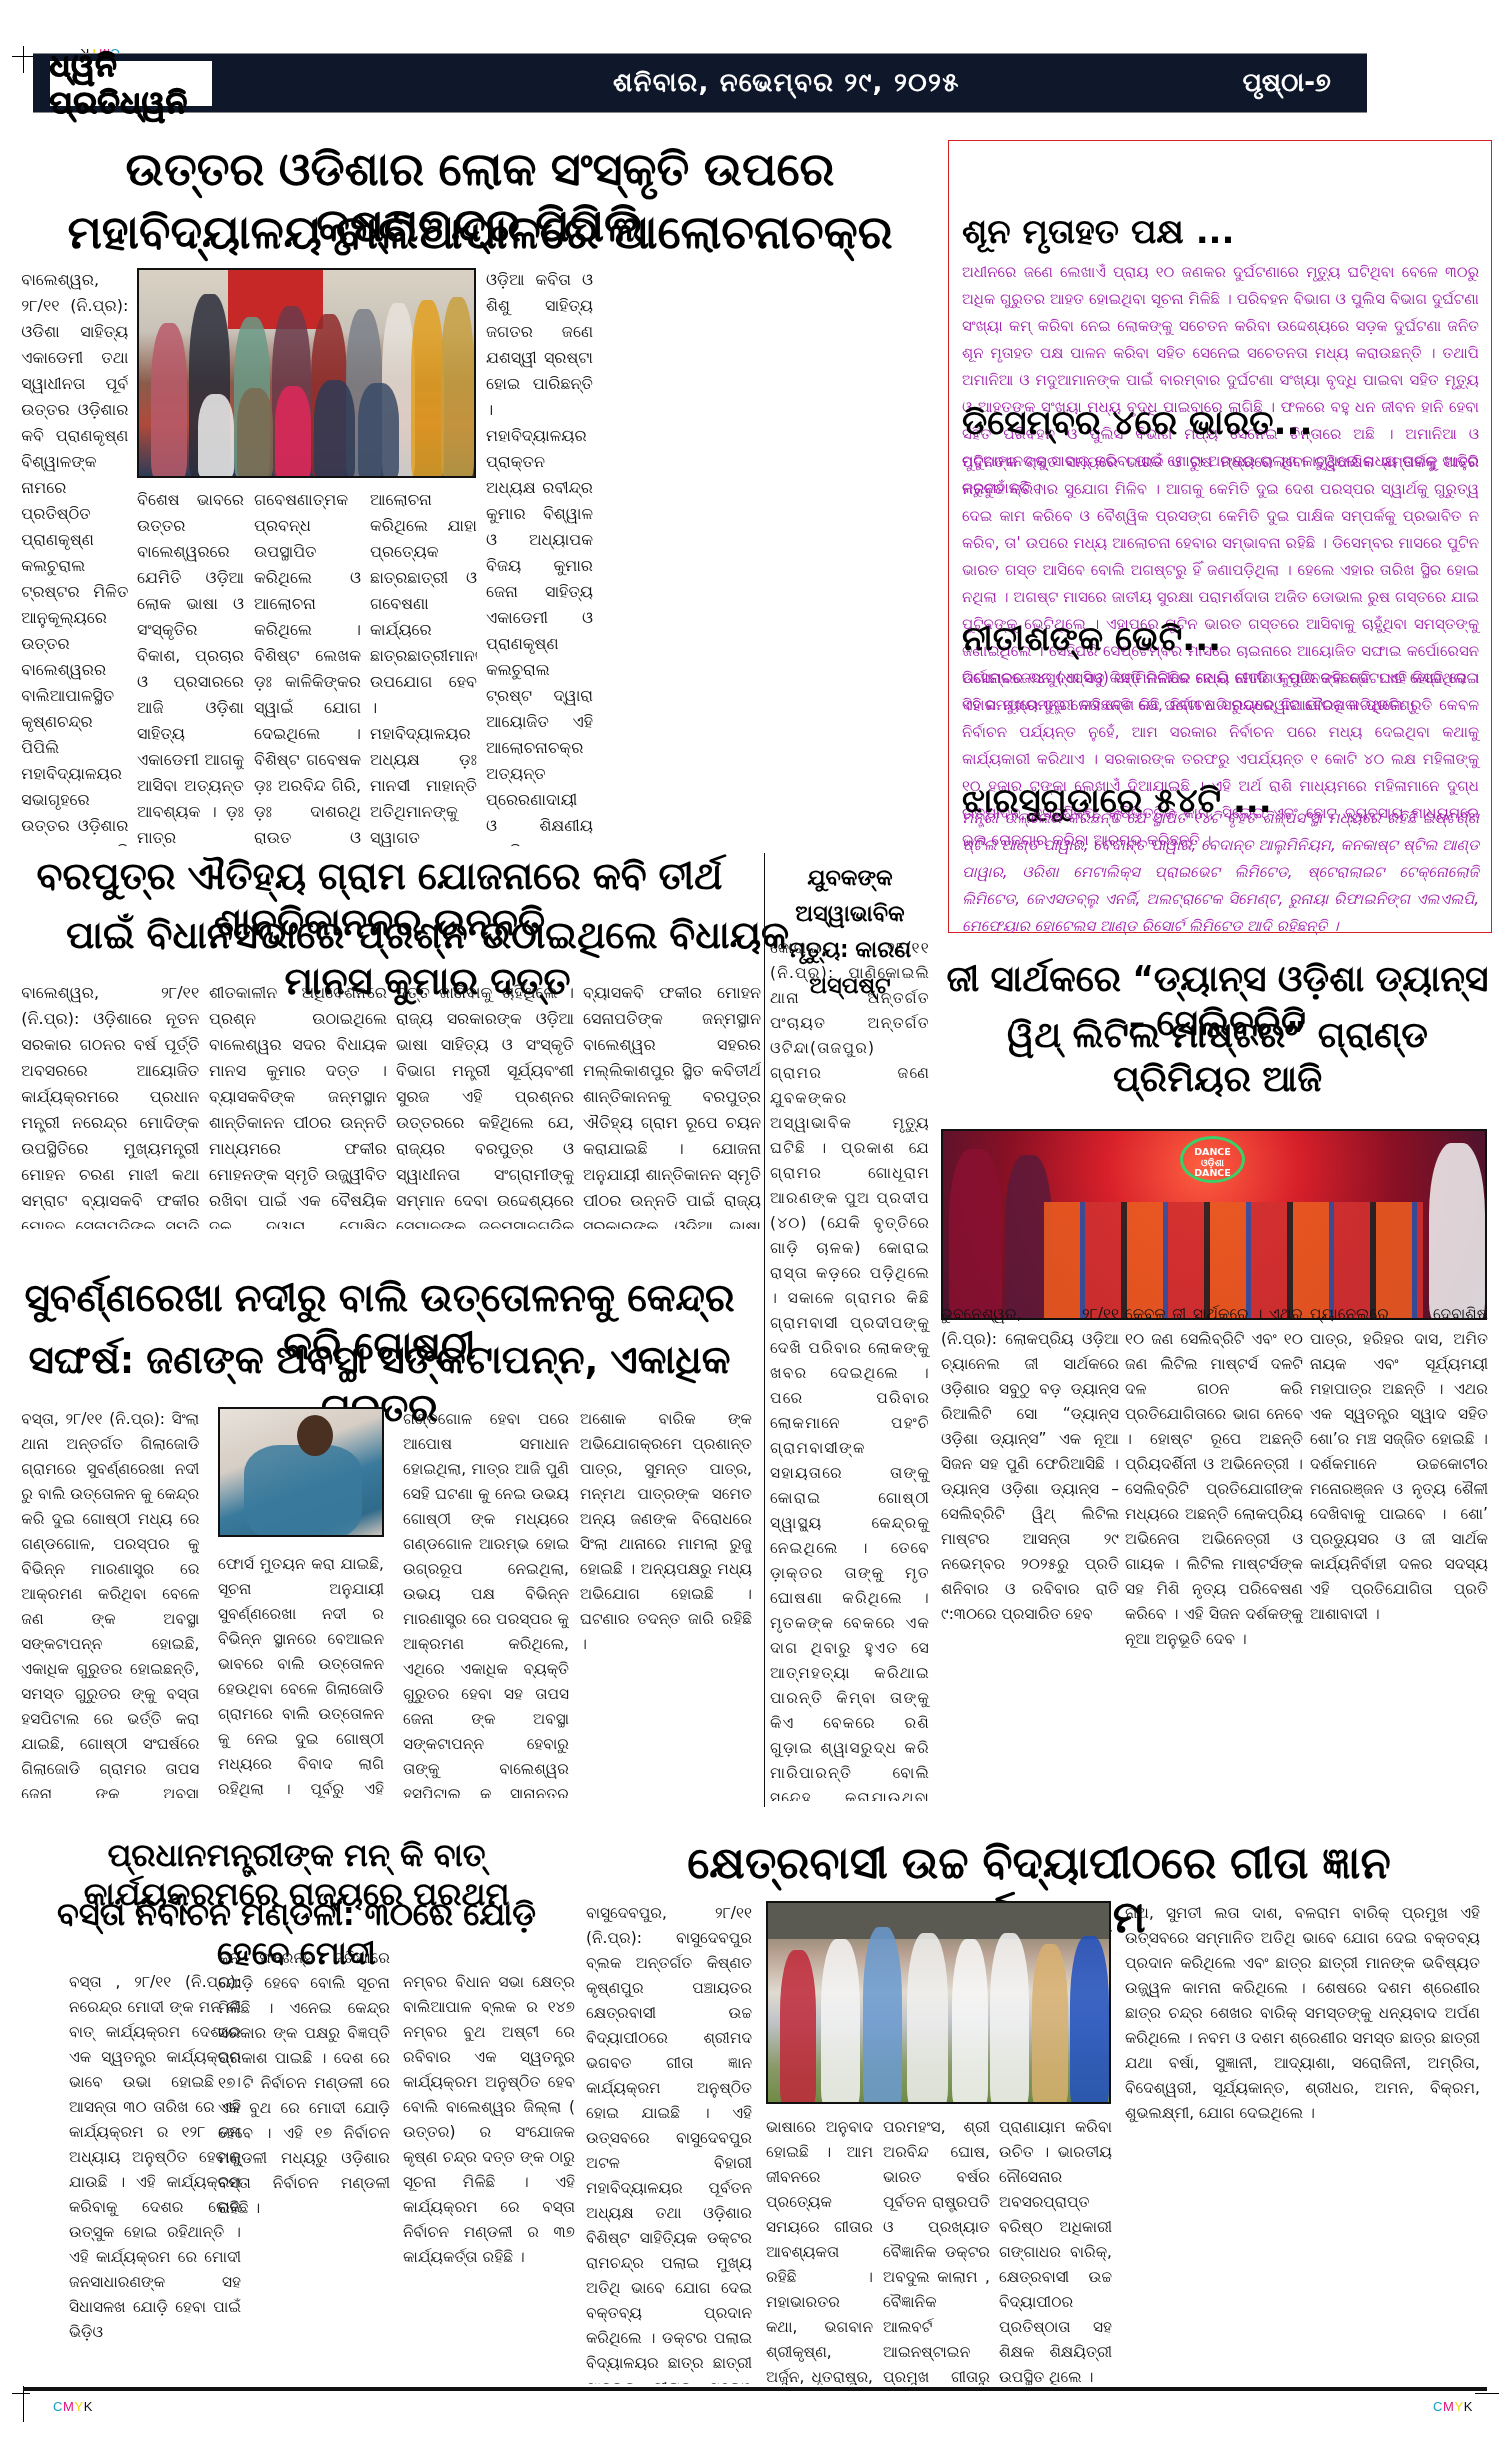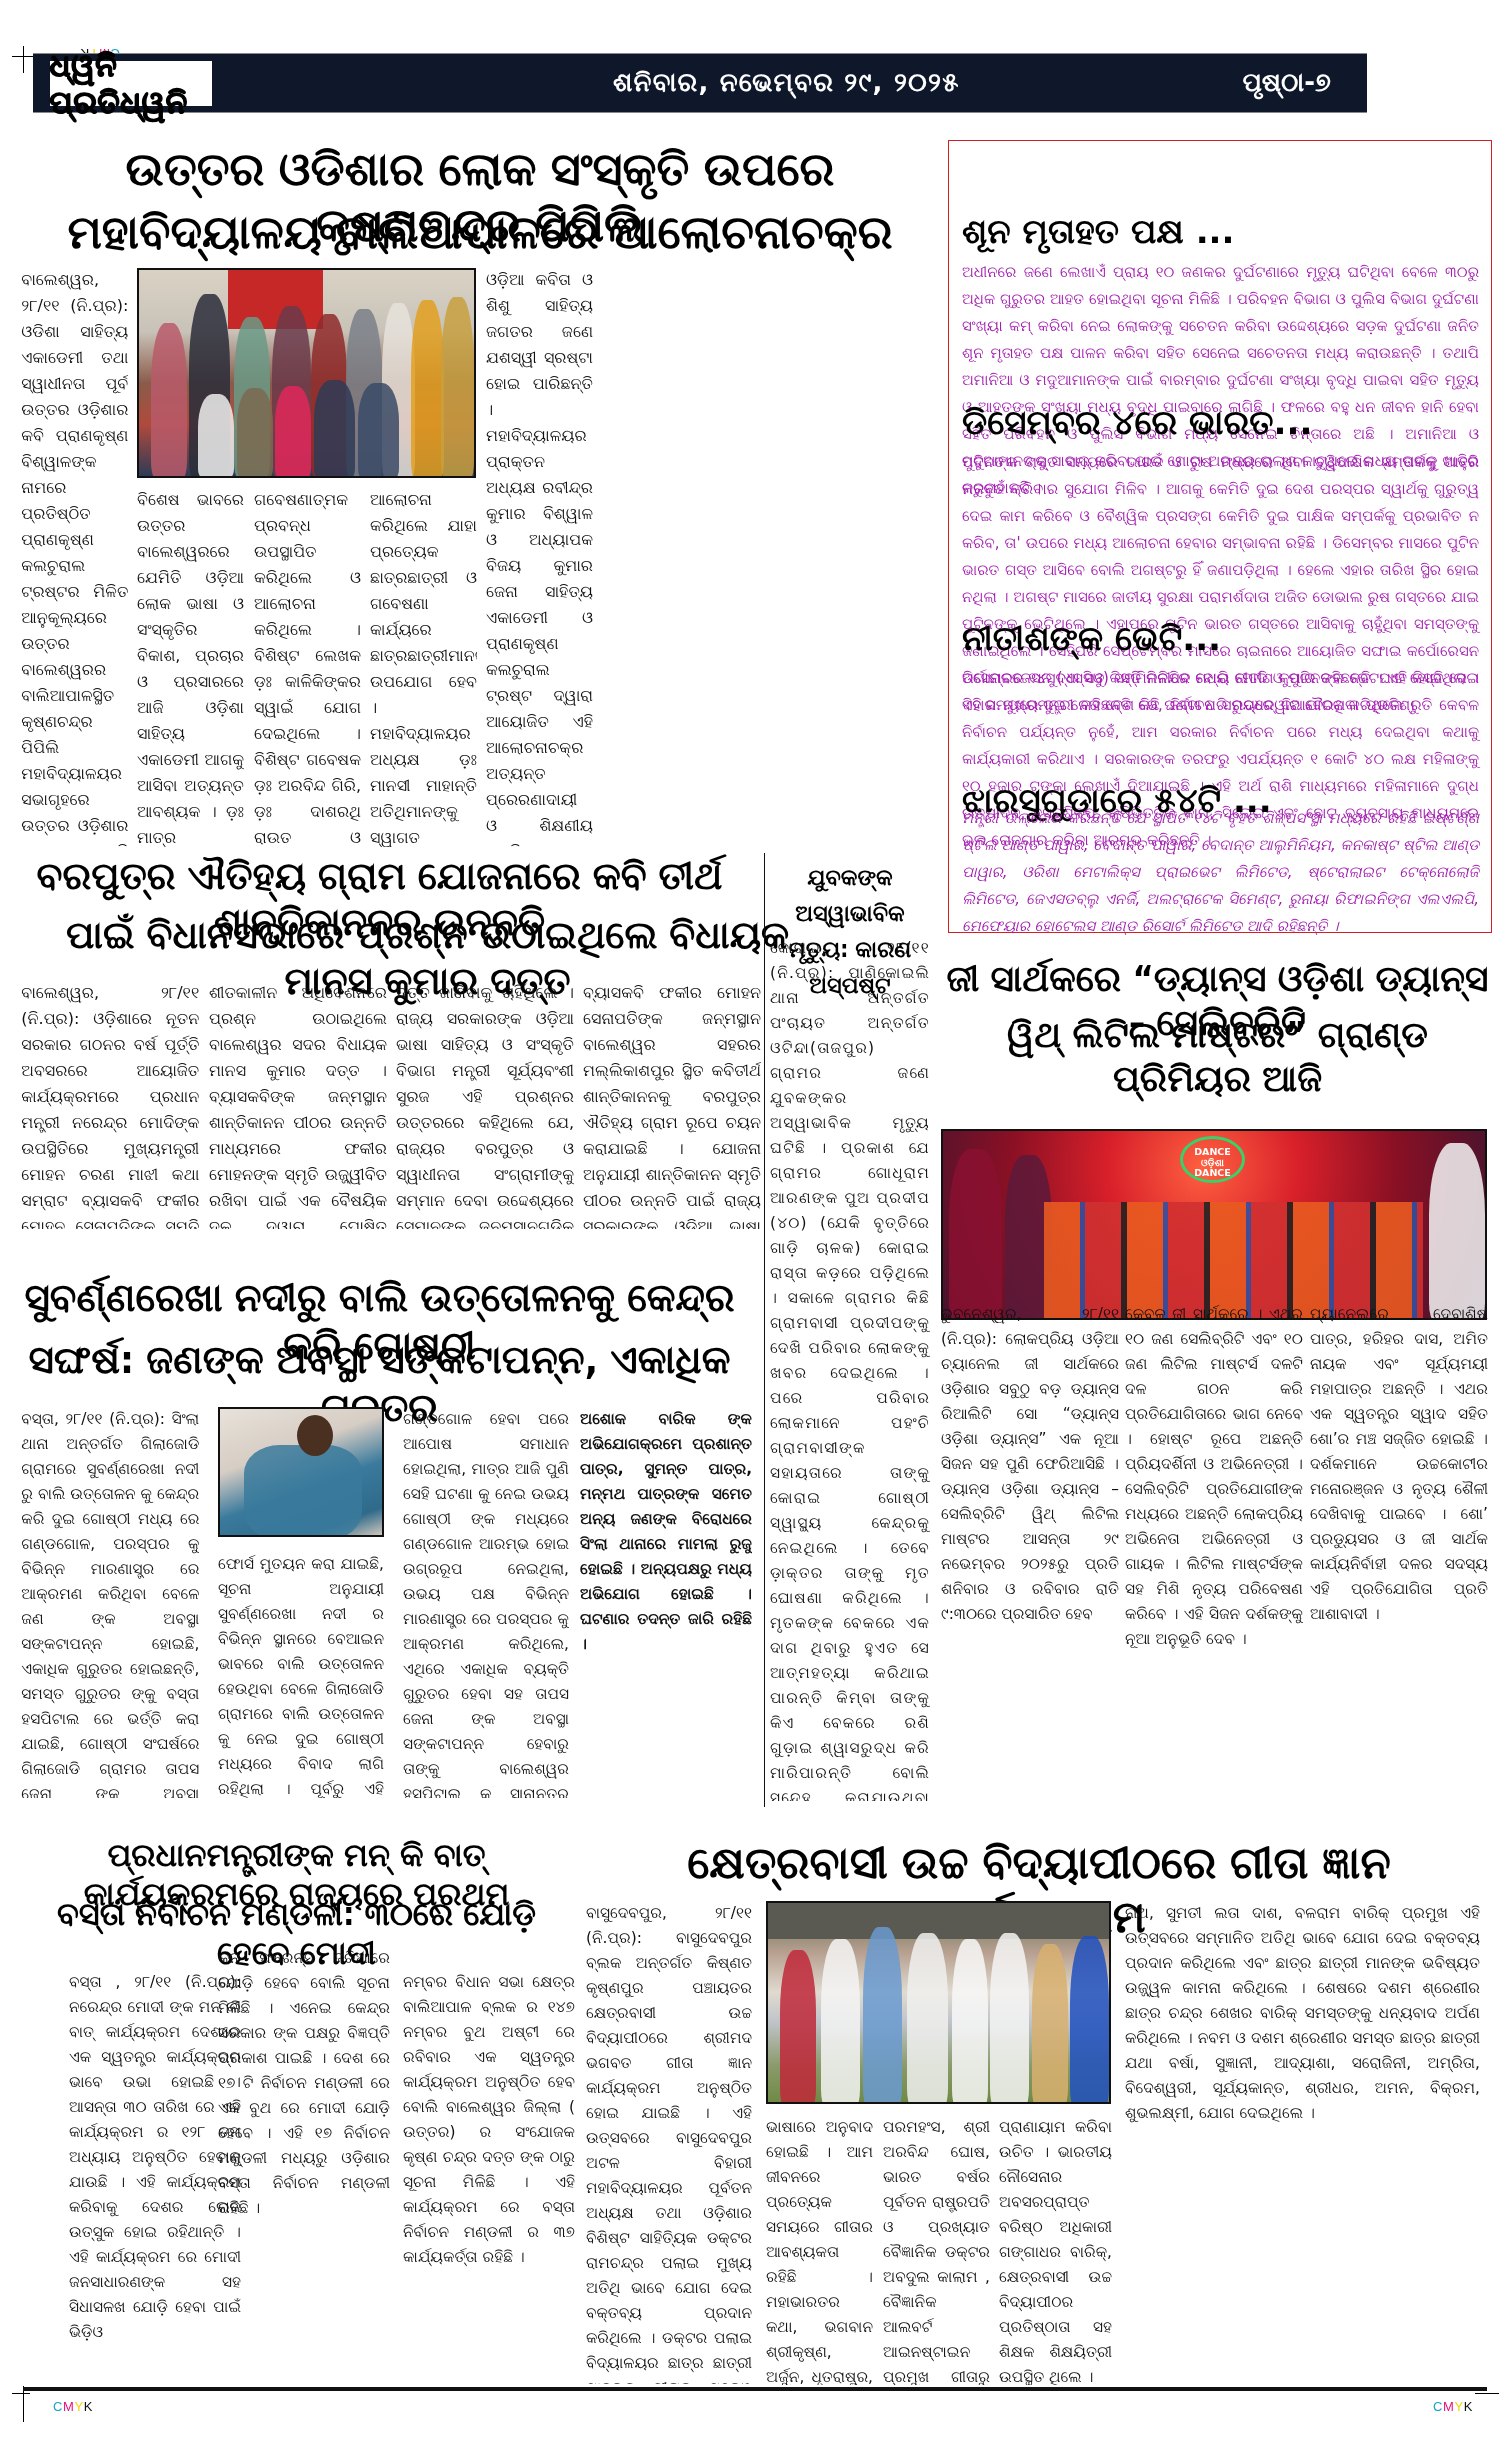--- a/index.html
+++ b/index.html
@@ -138,21 +138,21 @@
 
 <div class="hl hl-xl" style="left:12px;top:1274px;width:735px;font-size:39px;">ସୁବର୍ଣ୍ଣରେଖା ନଦୀରୁ ବାଲି ଉତ୍ତୋଳନକୁ କେନ୍ଦ୍ର କରି ଗୋଷ୍ଠୀ</div>
 <div class="hl hl-xl" style="left:12px;top:1336px;width:735px;font-size:39px;">ସଙ୍ଘର୍ଷ: ଜଣଙ୍କ ଅବସ୍ଥା ସଙ୍କଟାପନ୍ନ, ଏକାଧିକ ଗୁରୁତର</div>
 <div class="col col-s" style="left:21.3px;top:1407px;width:178px;height:391px;">ବସ୍ତା, ୨୮/୧୧ (ନି.ପ୍ର): ସିଂଲା ଥାନା ଅନ୍ତର୍ଗତ ଗିଲାଜୋଡି ଗ୍ରାମରେ ସୁବର୍ଣ୍ଣରେଖା ନଦୀ ରୁ ବାଲି ଉତ୍ତୋଳନ କୁ କେନ୍ଦ୍ର କରି ଦୁଇ ଗୋଷ୍ଠୀ ମଧ୍ୟ ରେ ଗଣ୍ଡଗୋଳ, ପରସ୍ପର କୁ ବିଭିନ୍ନ ମାରଣାସ୍ତ୍ର ରେ ଆକ୍ରମଣ କରିଥିବା ବେଳେ ଜଣ ଙ୍କ ଅବସ୍ଥା ସଙ୍କଟାପନ୍ନ ହୋଇଛି, ଏକାଧିକ ଗୁରୁତର ହୋଇଛନ୍ତି, ସମସ୍ତ ଗୁରୁତର ଙ୍କୁ ବସ୍ତା ହସପିଟାଲ ରେ ଭର୍ତ୍ତି କରା ଯାଇଛି, ଗୋଷ୍ଠୀ ସଂଘର୍ଷରେ ଗିଲାଜୋଡି ଗ୍ରାମର ତାପସ ଜେନା ଙ୍କ ଅବସ୍ଥା ସଙ୍କଟାପନ୍ନ ହେବାରୁ ତାଙ୍କୁ ବାଲେଶ୍ୱର ମୁଖ୍ୟ ଚିକିତ୍ସାଳୟ କୁ ସ୍ଥାନାନ୍ତର କରାଯାଇଛି, ଘଟଣା ସ୍ଥଳରେ ଉତ୍ତେଜନା ପ୍ରଶମ ପାଇଁ ପୁଲିସ ଫୋର୍ସ ମୁତୟନ କରାଯାଇଛି ।</div>
 <div class="photo ph-injured" style="left:218px;top:1407px;width:166px;height:130px;">
   <div class="ph-figure" style="left:24px;top:36px;width:118px;height:95px;background:#3a7a9c;border-radius:30%;"></div>
   <div class="abs" style="left:77px;top:6px;width:36px;height:41px;background:#4a3020;border-radius:50%;"></div>
 </div>
 <div class="col col-s" style="left:218px;top:1552px;width:166px;height:246px;">ଫୋର୍ସ ମୁତୟନ କରା ଯାଇଛି, ସୂଚନା ଅନୁଯାୟୀ ସୁବର୍ଣ୍ଣରେଖା ନଦୀ ର ବିଭିନ୍ନ ସ୍ଥାନରେ ବେଆଇନ ଭାବରେ ବାଲି ଉତ୍ତୋଳନ ହେଉଥିବା ବେଳେ ଗିଲାଜୋଡି ଗ୍ରାମରେ ବାଲି ଉତ୍ତୋଳନ କୁ ନେଇ ଦୁଇ ଗୋଷ୍ଠୀ ମଧ୍ୟରେ ବିବାଦ ଲାଗି ରହିଥିଲା । ପୂର୍ବରୁ ଏହି ଘଟଣାକୁ ନେଇ ଦୁଇ ଗୋଷ୍ଠୀ ମଧ୍ୟରେ</div>
 <div class="col col-s" style="left:403px;top:1407px;width:166px;height:391px;">ଗଣ୍ଡଗୋଳ ହେବା ପରେ ଆପୋଷ ସମାଧାନ ହୋଇଥିଲା, ମାତ୍ର ଆଜି ପୁଣି ସେହି ଘଟଣା କୁ ନେଇ ଉଭୟ ଗୋଷ୍ଠୀ ଙ୍କ ମଧ୍ୟରେ ଗଣ୍ଡଗୋଳ ଆରମ୍ଭ ହୋଇ ଉଗ୍ରରୂପ ନେଇଥିଲା, ଉଭୟ ପକ୍ଷ ବିଭିନ୍ନ ମାରଣାସ୍ତ୍ର ରେ ପରସ୍ପର କୁ ଆକ୍ରମଣ କରିଥିଲେ, ଏଥିରେ ଏକାଧିକ ବ୍ୟକ୍ତି ଗୁରୁତର ହେବା ସହ ତାପସ ଜେନା ଙ୍କ ଅବସ୍ଥା ସଙ୍କଟାପନ୍ନ ହେବାରୁ ତାଙ୍କୁ ବାଲେଶ୍ୱର ହସପିଟାଲ କୁ ସ୍ଥାନାନ୍ତର କରାଯାଇଛି ।</div>
-<div class="col col-s" style="left:580px;top:1407px;width:172px;height:391px;font-weight:bold;">ଅଶୋକ ବାରିକ ଙ୍କ ଅଭିଯୋଗକ୍ରମେ ପ୍ରଶାନ୍ତ ପାତ୍ର, ସୁମନ୍ତ ପାତ୍ର, ମନ୍ମଥ ପାତ୍ରଙ୍କ ସମେତ ଅନ୍ୟ ଜଣଙ୍କ ବିରୋଧରେ ସିଂଲା ଥାନାରେ ମାମଲା ରୁଜୁ ହୋଇଛି । ଅନ୍ୟପକ୍ଷରୁ ମଧ୍ୟ ଅଭିଯୋଗ ହୋଇଛି । ଘଟଣାର ତଦନ୍ତ ଜାରି ରହିଛି ।</div>
+<div class="col col-s" style="left:580px;top:1407px;width:172px;height:391px;">ଅଶୋକ ବାରିକ ଙ୍କ ଅଭିଯୋଗକ୍ରମେ ପ୍ରଶାନ୍ତ ପାତ୍ର, ସୁମନ୍ତ ପାତ୍ର, ମନ୍ମଥ ପାତ୍ରଙ୍କ ସମେତ ଅନ୍ୟ ଜଣଙ୍କ ବିରୋଧରେ ସିଂଲା ଥାନାରେ ମାମଲା ରୁଜୁ ହୋଇଛି । ଅନ୍ୟପକ୍ଷରୁ ମଧ୍ୟ ଅଭିଯୋଗ ହୋଇଛି । ଘଟଣାର ତଦନ୍ତ ଜାରି ରହିଛି ।</div>
 
 <div class="hl" style="left:18px;top:1836px;width:557px;font-size:32px;">ପ୍ରଧାନମନ୍ତ୍ରୀଙ୍କ ମନ୍ କି ବାତ୍ କାର୍ଯ୍ୟକ୍ରମରେ ରାଜ୍ୟରେ ପ୍ରଥମ</div>
 <div class="hl" style="left:18px;top:1895px;width:557px;font-size:32px;">ବସ୍ତା ନିର୍ବାଚନ ମଣ୍ଡଳୀ: ୩୦ରେ ଯୋଡ଼ି ହେବେ ମୋଦୀ</div>
 <div class="col col-s" style="left:33px;top:1970px;width:172px;height:415px;margin-left:36px;">ବସ୍ତା , ୨୮/୧୧ (ନି.ପ୍ର): ନରେନ୍ଦ୍ର ମୋଦୀ ଙ୍କ ମନ କୀ ବାତ୍ କାର୍ଯ୍ୟକ୍ରମ ଦେଶରେ ଏକ ସ୍ୱତନ୍ତ୍ର କାର୍ଯ୍ୟକ୍ରମ ଭାବେ ଉଭା ହୋଇଛି । ଆସନ୍ତା ୩୦ ତାରିଖ ରେ ଏହି କାର୍ଯ୍ୟକ୍ରମ ର ୧୨୮ ତମ ଅଧ୍ୟାୟ ଅନୁଷ୍ଠିତ ହେବାକୁ ଯାଉଛି । ଏହି କାର୍ଯ୍ୟକ୍ରମ କରିବାକୁ ଦେଶର ଲୋକ ଉତ୍ସୁକ ହୋଇ ରହିଥାନ୍ତି । ଏହି କାର୍ଯ୍ୟକ୍ରମ ରେ ମୋଦୀ ଜନସାଧାରଣଙ୍କ ସହ ସିଧାସଳଖ ଯୋଡ଼ି ହେବା ପାଇଁ ଭିଡ଼ିଓ</div>
 <div class="col col-s" style="left:218px;top:1898px;width:172px;height:415px;margin-top:48px;">କନ ଫରେନ୍ସ ଜରିଆରେ ଯୋଡ଼ି ହେବେ ବୋଲି ସୂଚନା ମିଳିଛି । ଏନେଇ କେନ୍ଦ୍ର ସରକାର ଙ୍କ ପକ୍ଷରୁ ବିଜ୍ଞପ୍ତି ପ୍ରକାଶ ପାଇଛି । ଦେଶ ରେ ୧୭ ଟି ନିର୍ବାଚନ ମଣ୍ଡଳୀ ରେ ଏକ ବୁଥ ରେ ମୋଦୀ ଯୋଡ଼ି ହେବେ । ଏହି ୧୭ ନିର୍ବାଚନ ମଣ୍ଡଳୀ ମଧ୍ୟରୁ ଓଡ଼ିଶାର ବସ୍ତା ନିର୍ବାଚନ ମଣ୍ଡଳୀ ରହିଛି ।</div>
 <div class="col col-s" style="left:403px;top:1970px;width:172px;height:415px;">ନମ୍ବର ବିଧାନ ସଭା କ୍ଷେତ୍ର ବାଲିଆପାଳ ବ୍ଲକ ର ୧୪୭ ନମ୍ବର ବୁଥ ଅଷ୍ଟୀ ରେ ରବିବାର ଏକ ସ୍ୱତନ୍ତ୍ର କାର୍ଯ୍ୟକ୍ରମ ଅନୁଷ୍ଠିତ ହେବ ବୋଲି ବାଲେଶ୍ୱର ଜିଲ୍ଲା ( ଉତ୍ତର) ର ସଂଯୋଜକ କୃଷ୍ଣ ଚନ୍ଦ୍ର ଦତ୍ତ ଙ୍କ ଠାରୁ ସୂଚନା ମିଳିଛି । ଏହି କାର୍ଯ୍ୟକ୍ରମ ରେ ବସ୍ତା ନିର୍ବାଚନ ମଣ୍ଡଳୀ ର ୩୭ କାର୍ଯ୍ୟକର୍ତ୍ତା ରହିଛି ।</div>
 
 <div class="hl" style="left:586px;top:1836px;width:906px;font-size:44px;">କ୍ଷେତ୍ରବାସୀ ଉଚ୍ଚ ବିଦ୍ୟାପୀଠରେ ଗୀତା ଜ୍ଞାନ କାର୍ଯ୍ୟକ୍ରମ</div>
 <div class="col col-s" style="left:586px;top:1901px;width:166px;height:483px;">ବାସୁଦେବପୁର, ୨୮/୧୧ (ନି.ପ୍ର): ବାସୁଦେବପୁର ବ୍ଲକ ଅନ୍ତର୍ଗତ କିଷ୍ଣତ କୃଷ୍ଣପୁର ପଞ୍ଚାୟତର କ୍ଷେତ୍ରବାସୀ ଉଚ୍ଚ ବିଦ୍ୟାପୀଠରେ ଶ୍ରୀମଦ ଭଗବତ ଗୀତା ଜ୍ଞାନ କାର୍ଯ୍ୟକ୍ରମ ଅନୁଷ୍ଠିତ ହୋଇ ଯାଇଛି । ଏହି ଉତ୍ସବରେ ବାସୁଦେବପୁର ଅଟଳ ବିହାରୀ ମହାବିଦ୍ୟାଳୟର ପୂର୍ବତନ ଅଧ୍ୟକ୍ଷ ତଥା ଓଡ଼ିଶାର ବିଶିଷ୍ଟ ସାହିତ୍ୟିକ ଡକ୍ଟର ରାମଚନ୍ଦ୍ର ପଲାଇ ମୁଖ୍ୟ ଅତିଥି ଭାବେ ଯୋଗ ଦେଇ ବକ୍ତବ୍ୟ ପ୍ରଦାନ କରିଥିଲେ । ଡକ୍ଟର ପଲାଇ ବିଦ୍ୟାଳୟର ଛାତ୍ର ଛାତ୍ରୀ ମାନଙ୍କୁ ଗୀତାର ମହତ୍ତ୍ୱ ବୁଝାଇଥିଲେ ।</div>
 <div class="photo ph-group" style="left:766px;top:1901px;width:345px;height:203px;">

